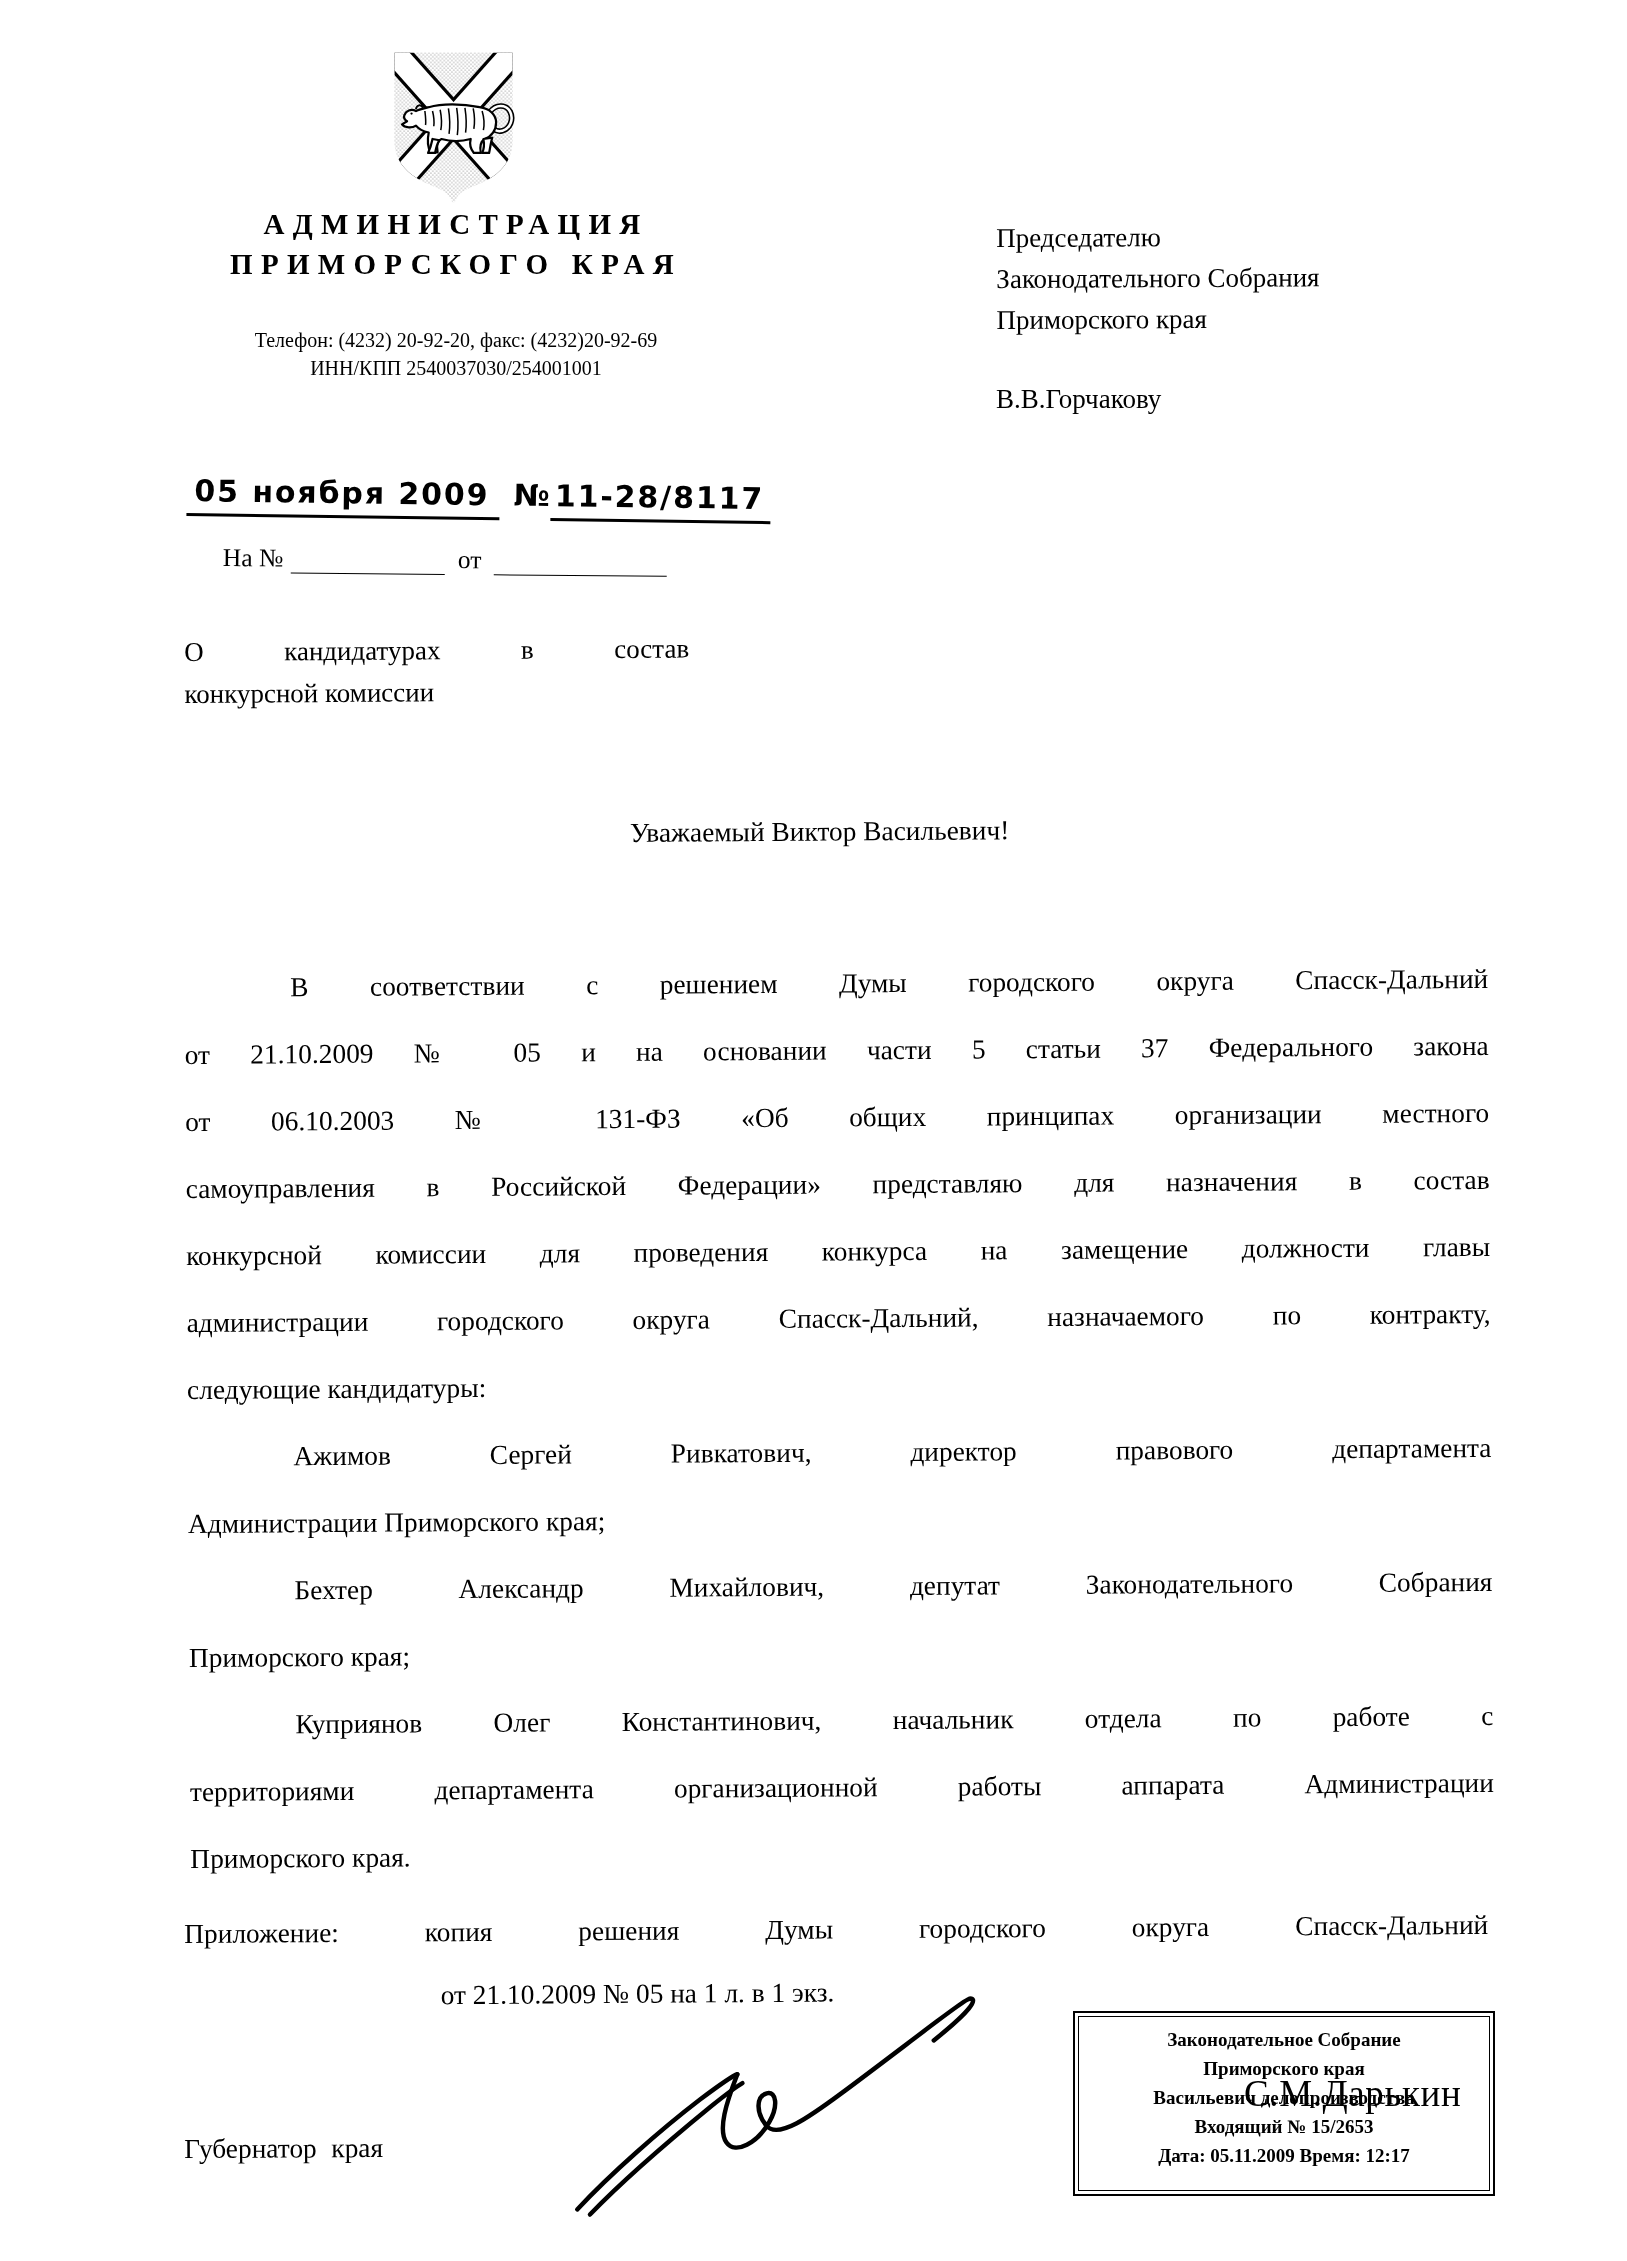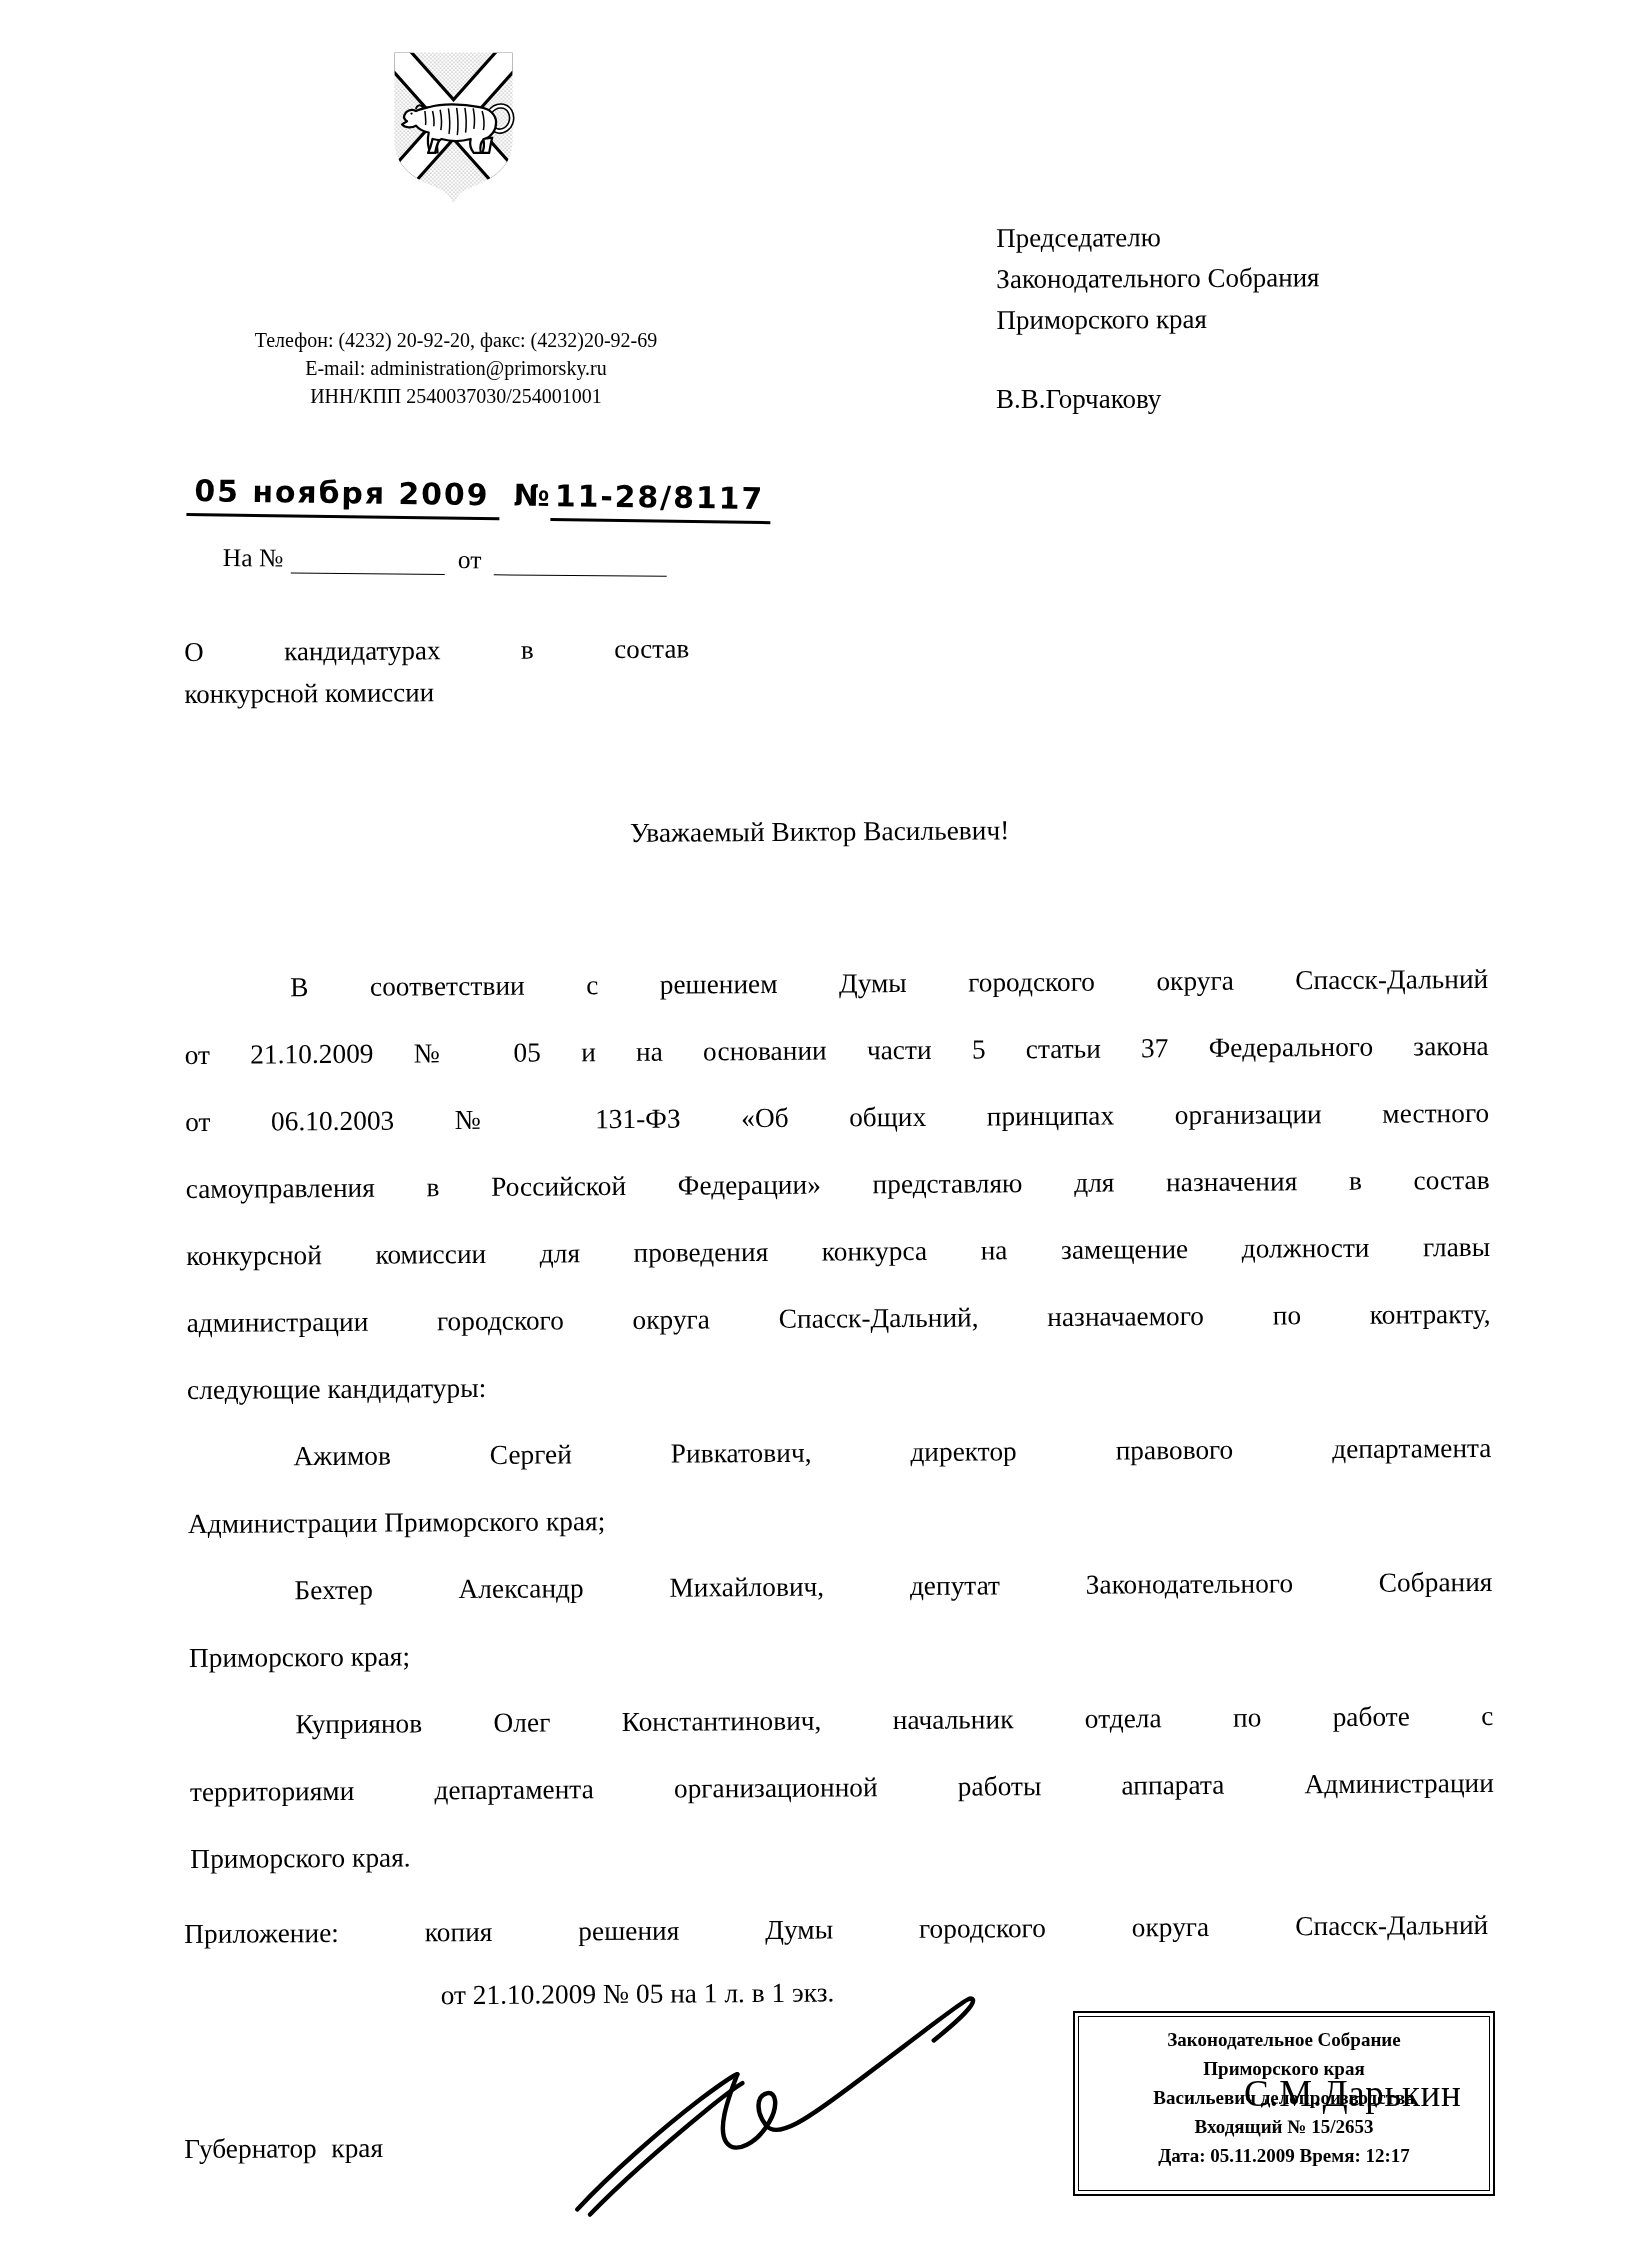--- a/index.html
+++ b/index.html
@@ -102,24 +102,27 @@
         <path d="M95 98 C97 110 98 124 96 138"></path>
         <path d="M108 97 C110 110 111 124 109 140"></path>
         <path d="M121 97 C123 110 124 122 122 136"></path>
         <path d="M134 98 C136 108 137 118 135 130"></path>
         <path d="M148 102 C151 112 152 122 150 132"></path>
         <path d="M58 102 C59 110 60 118 59 124"></path>
       </g>
     </g>
   </svg>
 
+  <div class="orgname">
+    <div>АДМИНИСТРАЦИЯ</div>
+    <div>ПРИМОРСКОГО КРАЯ</div>
+  </div>
 
   <div class="addr">
     <div>Телефон: (4232) 20-92-20, факс: (4232)20-92-69</div>
-    <div>E-mail: administration@primorsky.ru</div>
     <div>ИНН/КПП 2540037030/254001001</div>
   </div>
 
   <div class="dateline">
     <span class="dstamp">05 ноября 2009</span><span class="dnum-sign">№</span><span class="dstamp num">11-28/8117</span>
   </div>
 
   <div class="replyline">
     <span>На №</span><span class="ul w1"></span><span>от</span><span class="ul w2"></span>
   </div>

